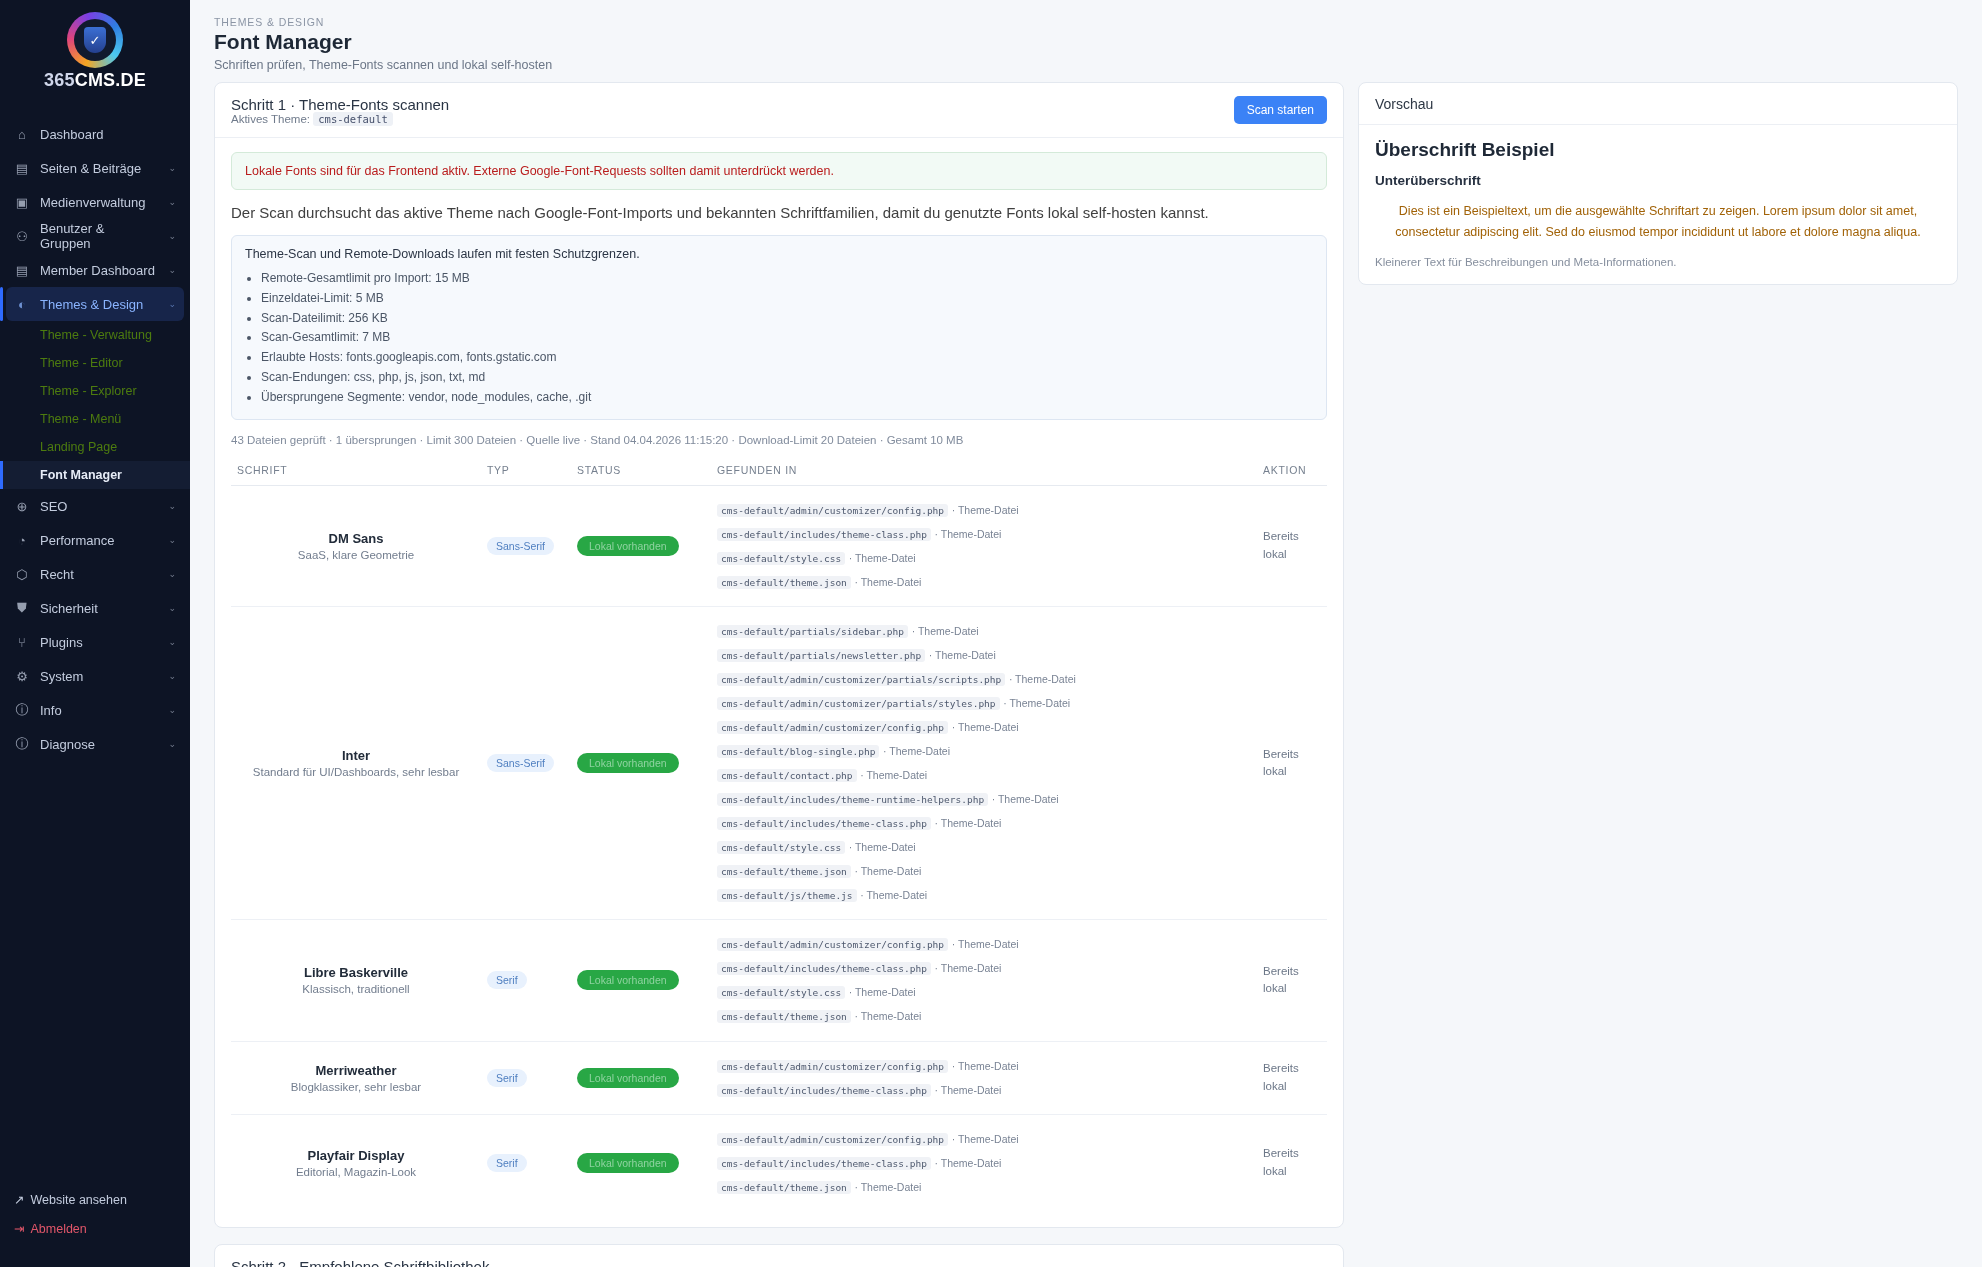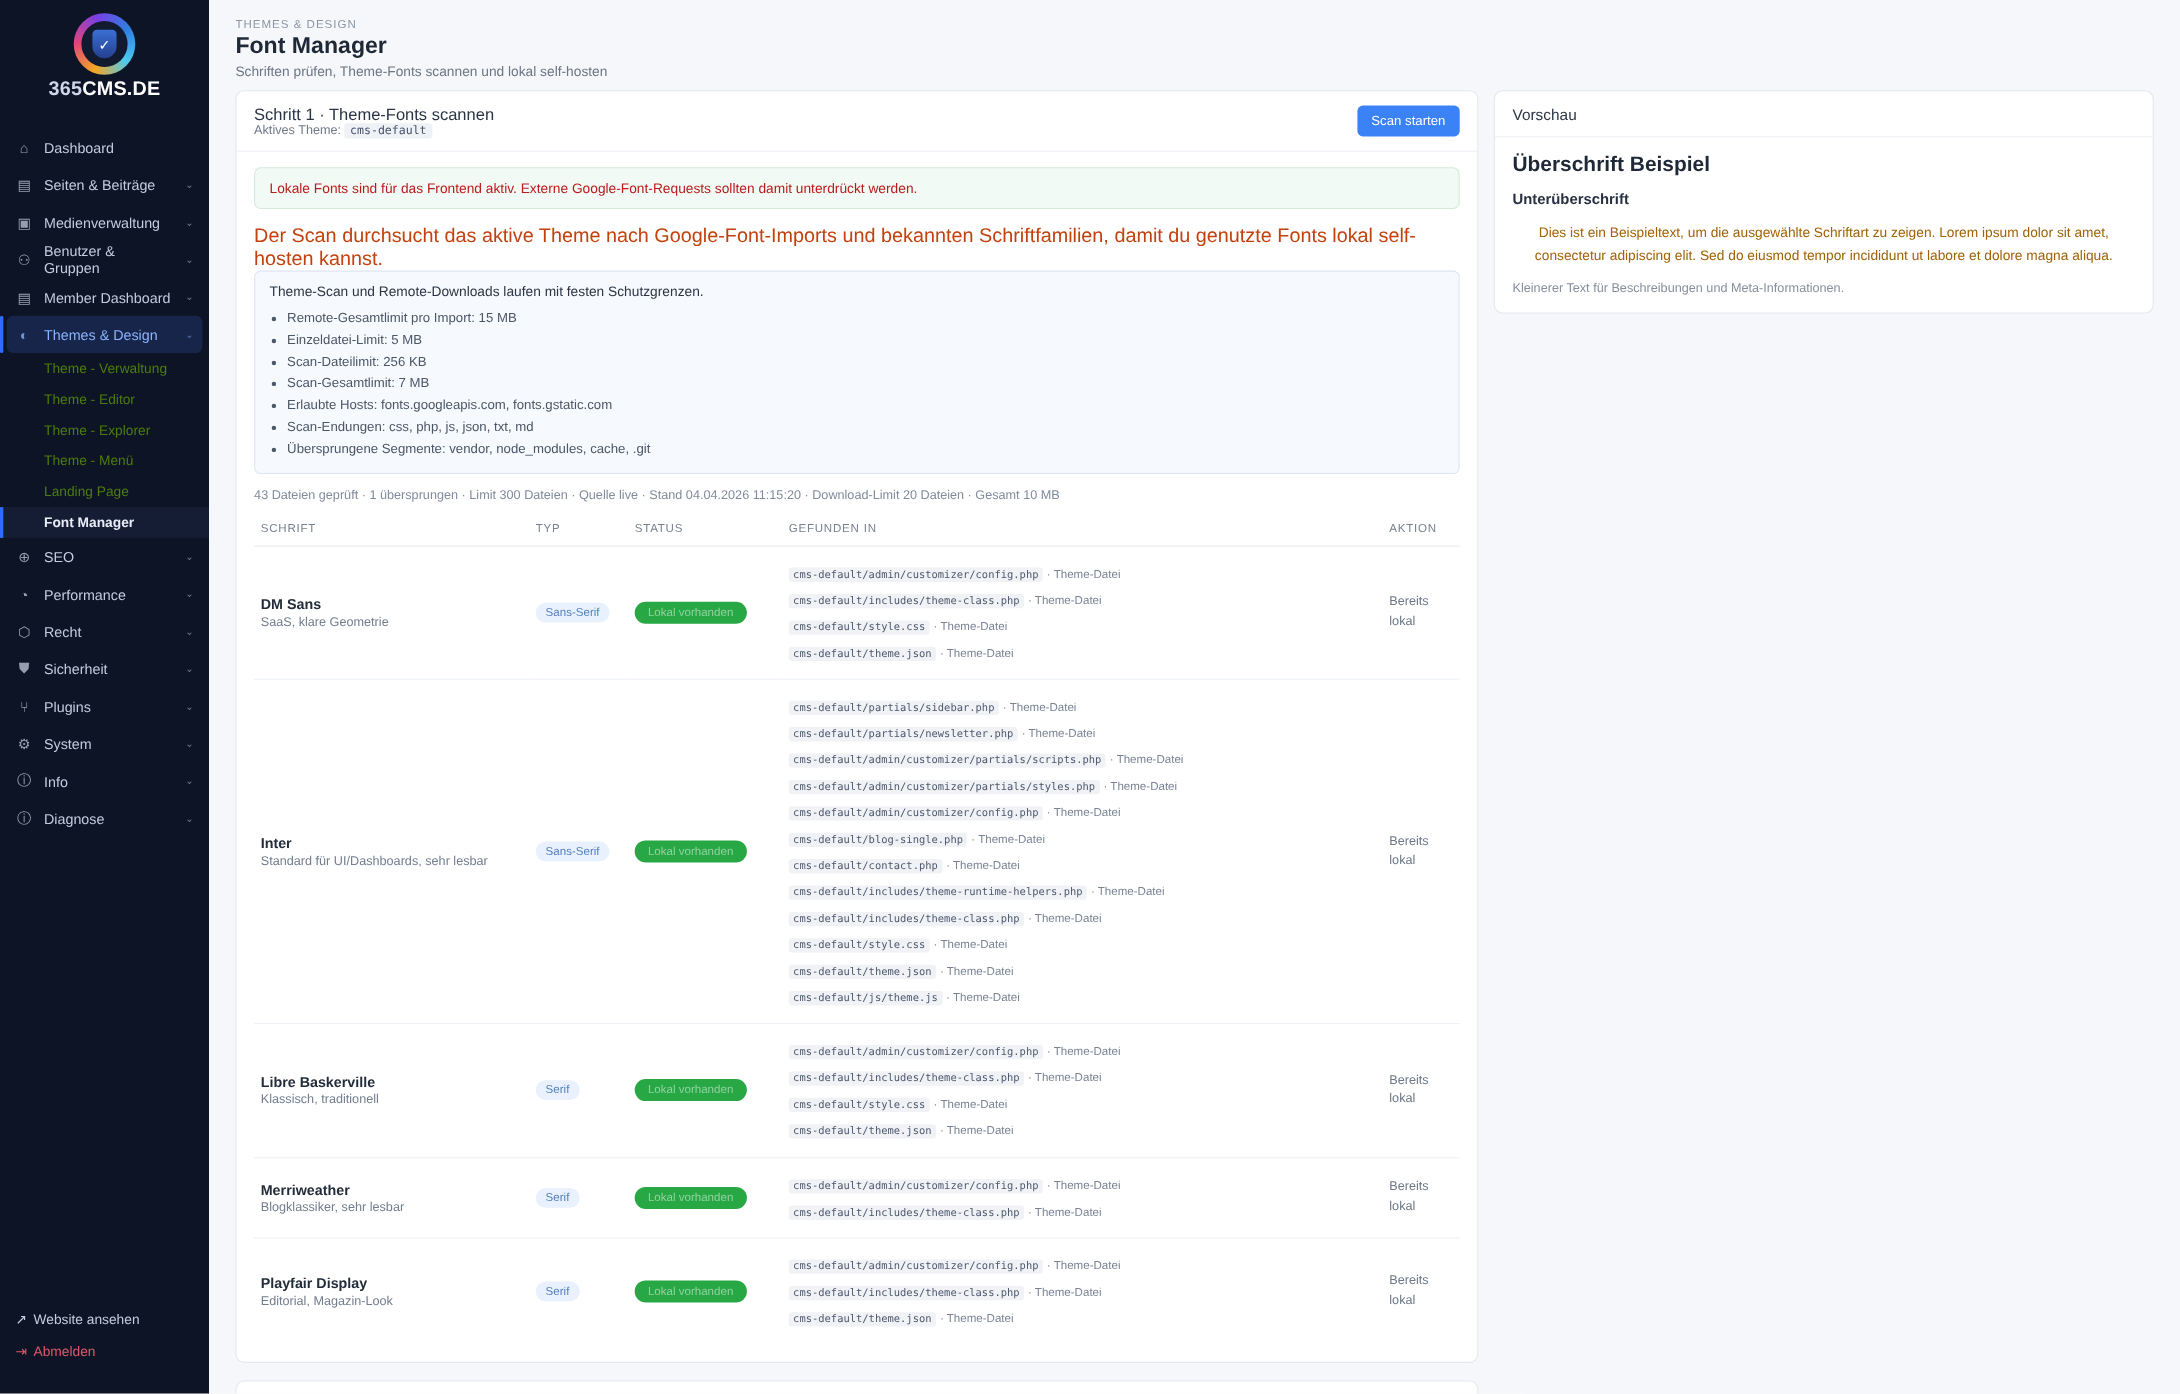--- a/index.html
+++ b/index.html
@@ -133,21 +133,21 @@
   .card-body { padding: 14px 16px 16px 16px; }
 
   .alert {
     border-radius: 6px;
     padding: 11px 13px;
     font-size: 12.5px;
     margin-bottom: 14px;
   }
   .alert.green { background: #f2faf5; border: 1px solid #d4ead9; color: #b91c1c; }
   .alert.blue  { background: #f6f9fd; border: 1px solid #dde6f2; color: #2b3545; }
-  .para { font-size: 18px; color: #c2410c; }
+  .para { font-size: 15px; color: #404040; margin-bottom: 14px; }
   .alert .t { margin-bottom: 8px; }
   .alert ul { margin: 0 0 0 16px; }
   .alert li { font-size: 12px; color: #4b5666; line-height: 1.65; }
   .meta-line { font-size: 11.5px; color: #808b9c; margin-top: 13px; margin-bottom: 2px; }
 
   
   table.fonts { width: 100%; border-collapse: collapse; margin-top: 10px; }
   table.fonts th {
     text-align: left;
     font-size: 10.5px; letter-spacing: .7px; text-transform: uppercase;
@@ -177,21 +177,21 @@
   .found { line-height: 1.85; }
   .found .path {
     font-family: "DejaVu Sans Mono", monospace;
     font-size: 9.5px;
     background: #f0f2f6; color: #4d586d;
     padding: 1px 4px; border-radius: 3px;
   }
   .found .kind { font-size: 10.5px; color: #798394; }
   .aktion { font-size: 11.5px; color: #6c7788; line-height: 1.5; width: 70px; }
 
-  .col-schrift { width: 250px; }
+  .col-schrift { width: 250px; text-align: center; }
   .col-typ { width: 90px; }
   .col-status { width: 140px; }
 
   
   .pv-title { font-size: 14px; color: #2d3744; }
   .pv-h1 { font-size: 19px; font-weight: 700; color: #1e2836; }
   .pv-h2 { font-size: 13.5px; font-weight: 700; color: #273141; margin-top: 12px; }
   .pv-p { font-size: 12.5px; color: #a16207; line-height: 1.65; margin-top: 13px; text-align: center; }
   .pv-small { font-size: 11.5px; color: #868f9e; margin-top: 14px; }
 </style>

